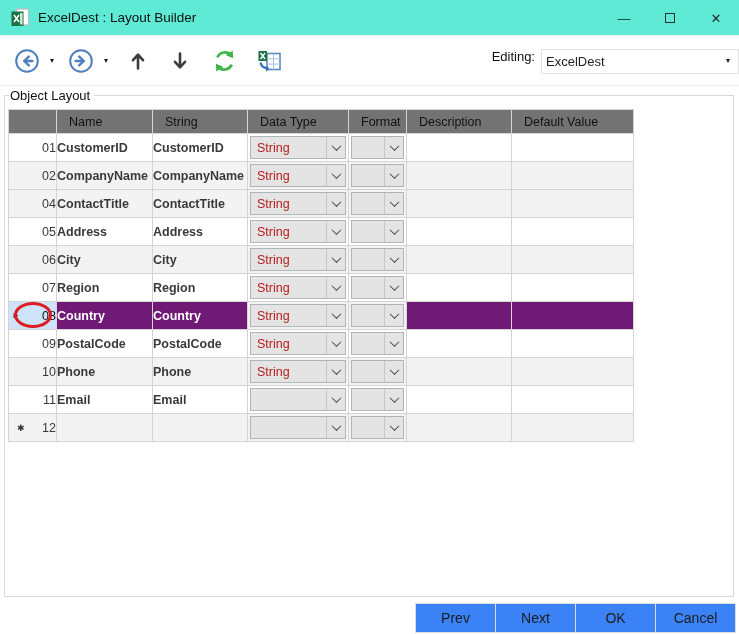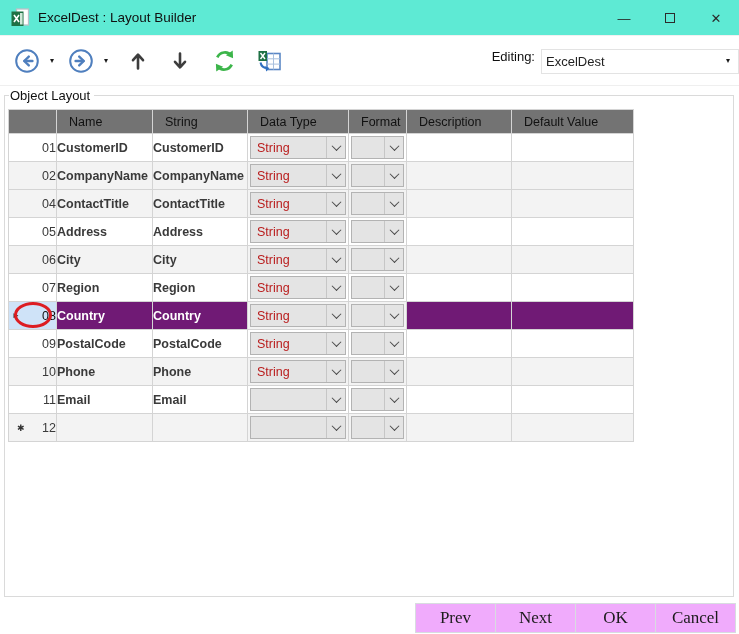--- a/index.html
+++ b/index.html
@@ -64,23 +64,23 @@
            background:#e4e4e4; border:1px solid #b3b3b3; cursor:default; }
   .combo .cval { flex:1; display:flex; align-items:center; padding-left:6px;
                  font-size:12.5px; color:#b91c1c; overflow:hidden; }
   .combo .azone { width:19px; border-left:1px solid #c6c6c6; display:flex;
                   align-items:center; justify-content:center; }
   .chev { width:7px; height:7px; border-right:1.6px solid #4a4a4a; border-bottom:1.6px solid #4a4a4a;
           transform:rotate(45deg) translate(-1px,-1px); }
 
   
   .footer { position:absolute; left:416px; top:603px; display:flex; }
-  .footer button { width:81px; height:30px; margin-left:-1px; background:#f0abfc;
-                   border:1px solid #d8dce0; font-size:17px; color:#1c1c1c;
-                   font-family:Liberation Serif, serif; cursor:default; }
+  .footer button { width:81px; height:30px; margin-left:-1px; background:#3b82f6;
+                   border:1px solid #d8dce0; font-size:14px; color:#1c1c1c;
+                   font-family:Liberation Sans, sans-serif; cursor:default; }
 </style>
 </head>
 <body>
 
 <div class="window">
 
   <div class="titlebar">
     <span class="app-icon">
       <svg width="20" height="20" viewBox="0 0 20 20">
         <rect x="6.5" y="1" width="12" height="16" fill="#fff" stroke="#b9c0c7" stroke-width="1.3"></rect>

